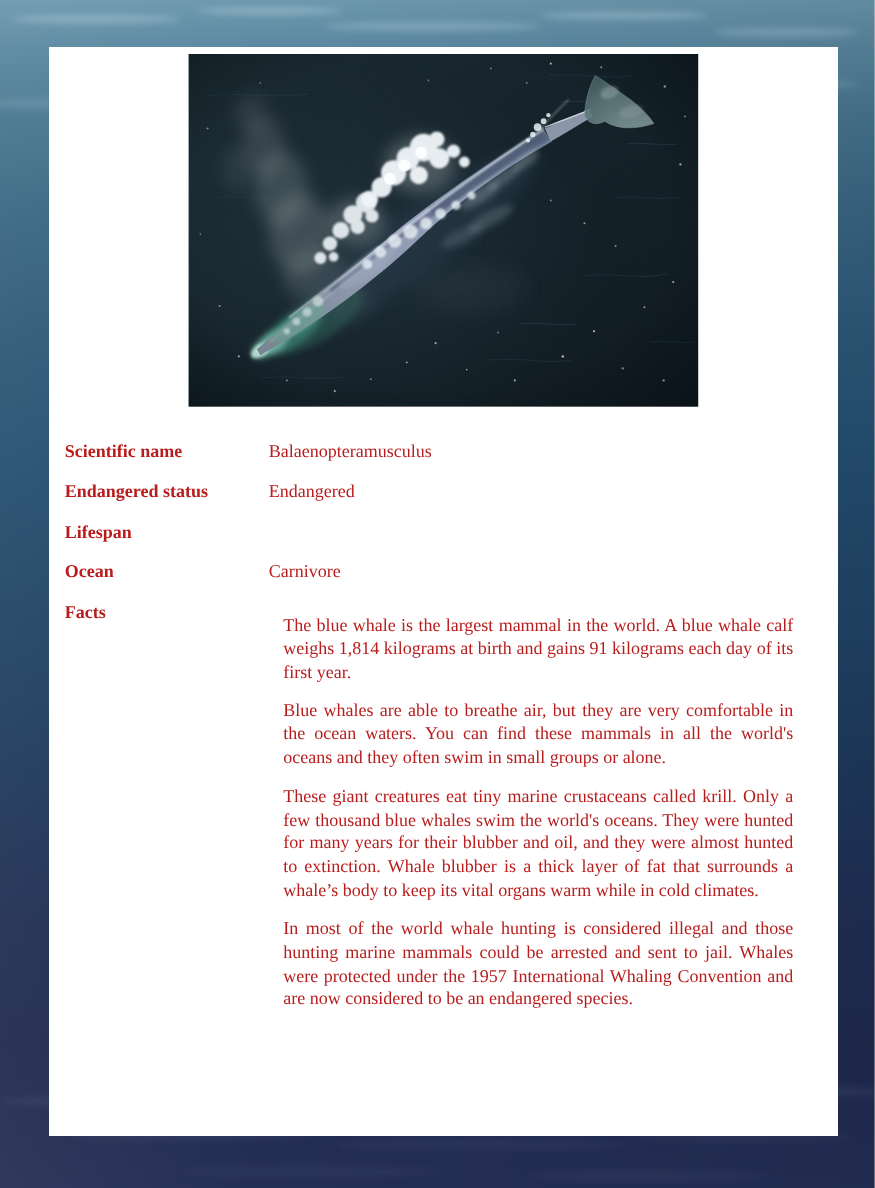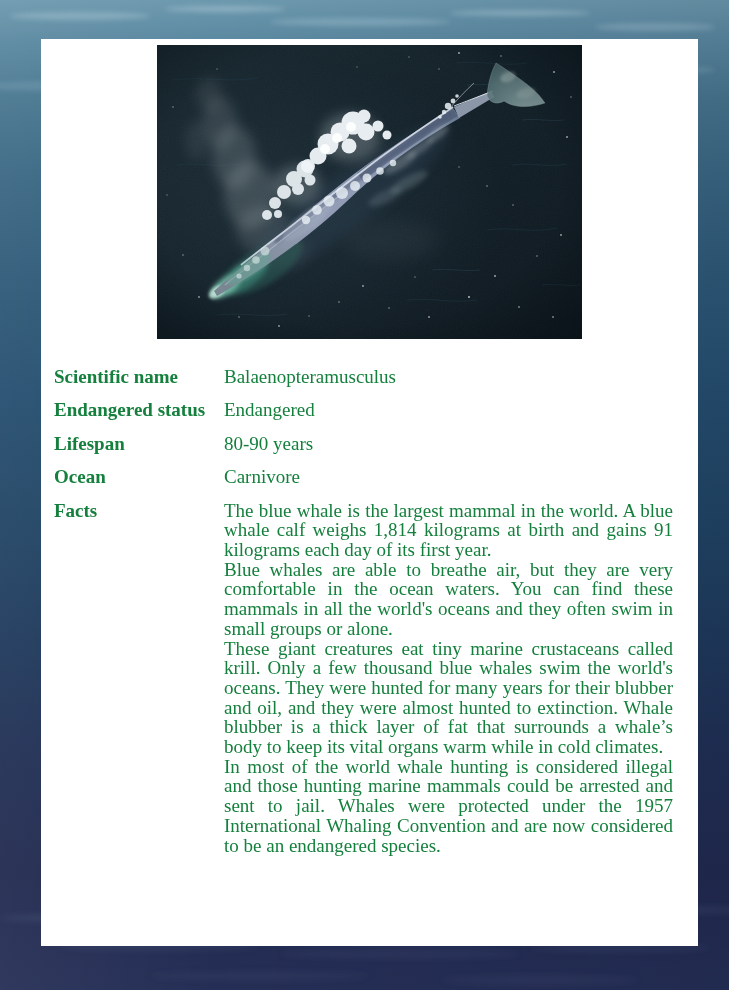--- a/index.html
+++ b/index.html
@@ -17,26 +17,26 @@
     position:absolute;inset:0;z-index:0;
     background:linear-gradient(90deg,rgba(255,255,255,0.05) 0%,rgba(0,0,0,0) 30%,rgba(2,10,30,0.10) 100%);
   }
   .ripples-top{position:absolute;top:0;left:0;z-index:1;pointer-events:none;}
   .ripples-bottom{position:absolute;bottom:0;left:0;z-index:1;pointer-events:none;}
   .card{
     position:absolute;left:41px;top:39px;width:657px;height:907px;
     background:#ffffff;z-index:2;
   }
   .photo{display:block;margin:6px auto 0 auto;width:425px;height:294px;}
-  .info{margin:28px 25px 0 13px;color:#15803d;font-size:19px;}
+  .info{margin:28px 25px 0 13px;color:#b91c1c;font-size:15px;}
   .row{display:flex;margin-bottom:13px;line-height:20.4px;}
   .row .label{width:170px;flex:none;font-weight:bold;}
   .row .value{flex:1;}
   .facts .value{line-height:19.7px;}
-  .facts .value p{margin:0;text-align:justify;}
+  .facts .value p{margin:12px;text-align:justify;}
 </style>
 </head>
 <body>
 
 <div class="bg"></div>
 <div class="bg-shade"></div>
 
 <svg class="ripples-top" width="729" height="130" viewBox="0 0 729 130">
   <defs>
       <filter id="rb" x="-60%" y="-200%" width="220%" height="500%">
@@ -295,21 +295,20 @@
     <div class="row">
       <div class="label">Scientific name</div>
       <div class="value">Balaenopteramusculus</div>
     </div>
     <div class="row">
       <div class="label">Endangered status</div>
       <div class="value">Endangered</div>
     </div>
     <div class="row">
       <div class="label">Lifespan</div>
-      <div class="value">80-90 years</div>
     </div>
     <div class="row">
       <div class="label">Ocean</div>
       <div class="value">Carnivore</div>
     </div>
     <div class="row facts">
       <div class="label">Facts</div>
       <div class="value">
         <p>The blue whale is the largest mammal in the world. A blue whale calf weighs 1,814 kilograms at birth and gains 91 kilograms each day of its first year.</p>
         <p>Blue whales are able to breathe air, but they are very comfortable in the ocean waters. You can find these mammals in all the world's oceans and they often swim in small groups or alone.</p>

